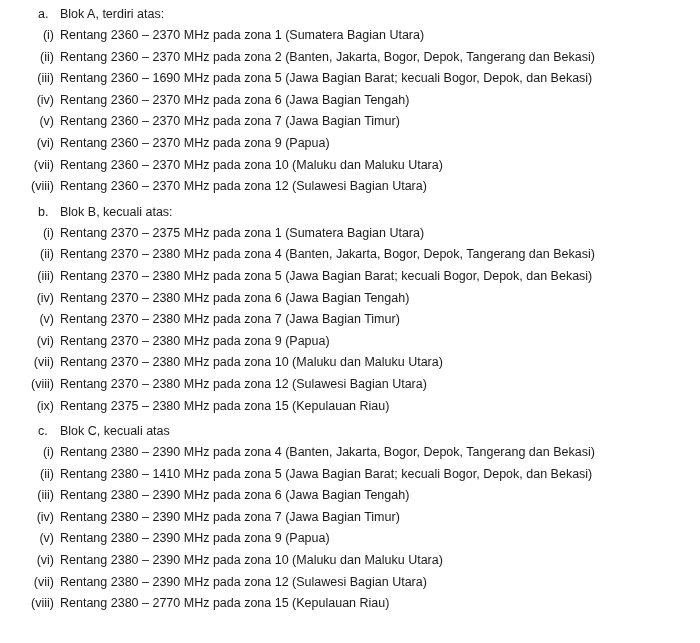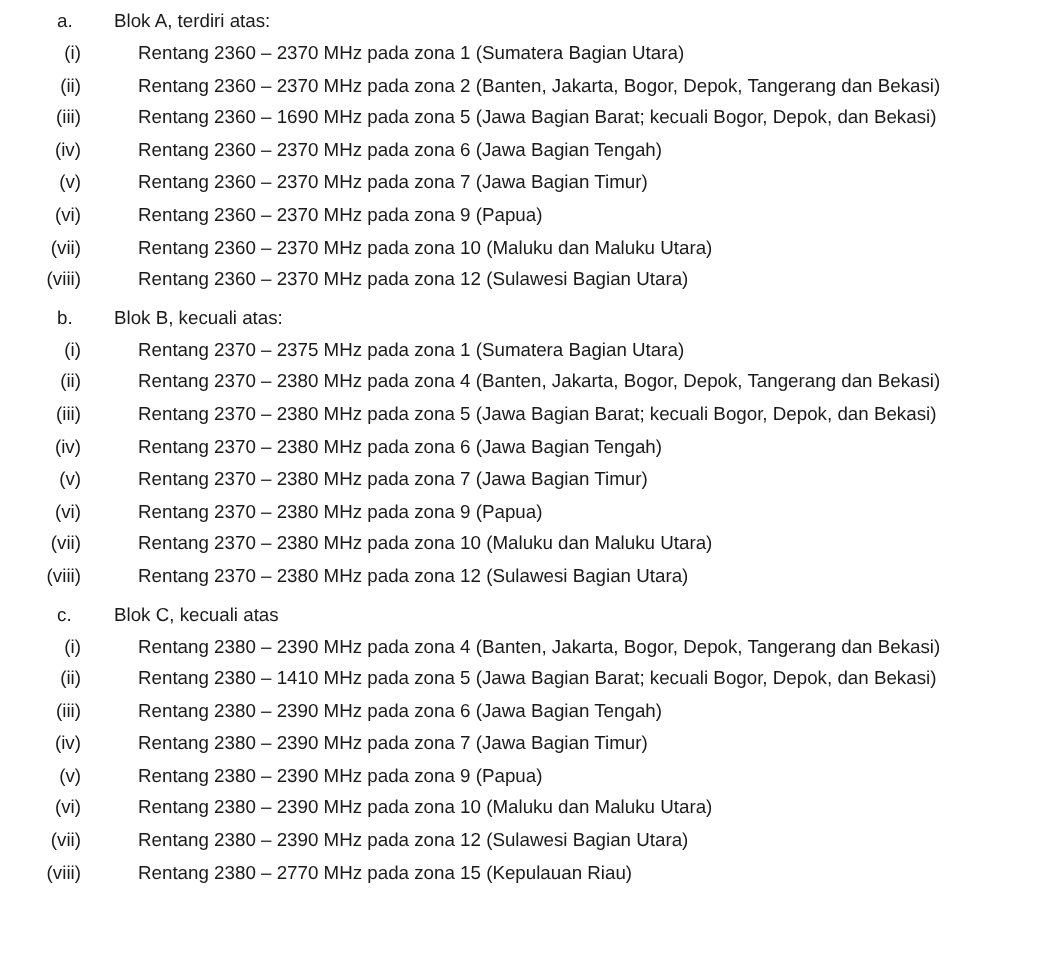--- a/index.html
+++ b/index.html
@@ -33,21 +33,20 @@
     margin: 0;
   }
   .block-heading .marker {
     width: 22px;
     text-align: left;
     margin-left: 38px;
     flex: 0 0 auto;
   }
   .block-heading .heading-text {
     flex: 1 1 auto;
-    margin-left: 16px;
   }
   .items {
     margin: 0;
     padding: 0;
     list-style: none;
   }
   .item {
     display: flex;
     align-items: baseline;
     font-size: 12.5px;
@@ -59,21 +58,20 @@
     flex: 0 0 auto;
     width: 46px;
     text-align: right;
     padding-right: 6px;
     box-sizing: border-box;
     margin-left: 14px;
   }
   .item .item-text {
     flex: 1 1 auto;
     white-space: nowrap;
-    margin-left: 32px;
   }
   .spacer-sm { height: 3px; }
 </style>
 </head>
 <body>
 
 <div class="page">
 
   <div class="spacer-sm"></div>
   <div class="block">
@@ -149,20 +147,24 @@
         <span class="item-text">Rentang 2370 – 2380 MHz pada zona 9 (Papua)</span>
       </li>
       <li class="item">
         <span class="roman">(vii)</span>
         <span class="item-text">Rentang 2370 – 2380 MHz pada zona 10 (Maluku dan Maluku Utara)</span>
       </li>
       <li class="item">
         <span class="roman">(viii)</span>
         <span class="item-text">Rentang 2370 – 2380 MHz pada zona 12 (Sulawesi Bagian Utara)</span>
       </li>
+      <li class="item">
+        <span class="roman">(ix)</span>
+        <span class="item-text">Rentang 2375 – 2380 MHz pada zona 15 (Kepulauan Riau)</span>
+      </li>
     </ul>
   </div>
 
   <div class="spacer-sm"></div>
   <div class="block">
     <div class="block-heading">
       <span class="marker">c.</span>
       <span class="heading-text">Blok C, kecuali atas</span>
     </div>
     <ul class="items">

